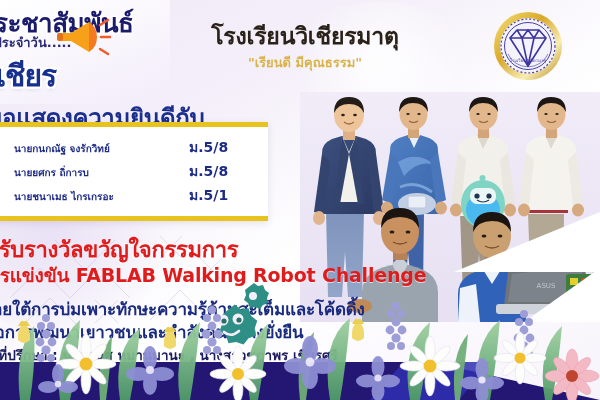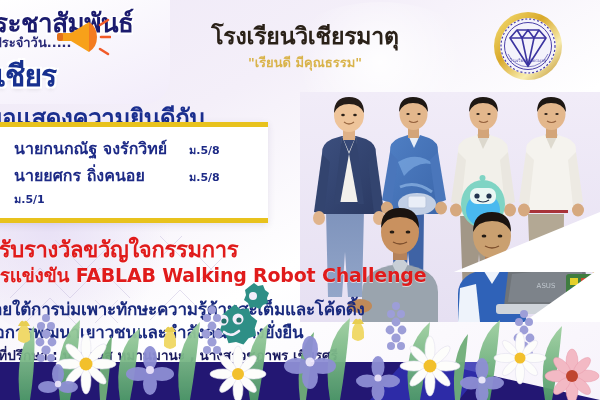--- a/index.html
+++ b/index.html
@@ -124,27 +124,27 @@
   .card-body {
     padding: 8px 0 9px 0;
   }
   .student-row {
     display: flex;
     align-items: baseline;
     padding: 1px 0 1px 28px;
     white-space: nowrap;
   }
   .student-name {
-    font-size: 16px;
+    font-size: 10px;
     font-weight: 600;
     color: #1d2a86;
     width: 175px;
   }
   .student-class {
-    font-size: 11px;
+    font-size: 14px;
     font-weight: 600;
     color: #1d2a86;
   }
 
   
   .congrats {
     position: absolute;
     left: -14px; top: 98px;
     font-size: 24px;
     font-weight: 700;
@@ -485,24 +485,25 @@
   <div class="congrats">ขอแสดงความยินดีกับ</div>
 
   <div class="card">
     <div class="card-rule"></div>
     <div class="card-body">
       <div class="student-row">
         <span class="student-name">นายกนกณัฐ จงรักวิทย์</span>
         <span class="student-class">ม.5/8</span>
       </div>
       <div class="student-row">
-        <span class="student-name">นายยศกร ถิ่งคนอย</span>
+        <span class="student-name">นายยศกร ถิ่การบ</span>
         <span class="student-class">ม.5/8</span>
       </div>
       <div class="student-row">
+        <span class="student-name">นายชนาเมธ ไกรเกรอะ</span>
         <span class="student-class">ม.5/1</span>
       </div>
     </div>
     <div class="card-rule"></div>
   </div>
 
   <div class="award1">ได้รับรางวัลขวัญใจกรรมการ</div>
   <div class="award2">การแข่งขัน FABLAB Walking Robot Challenge</div>
 
   <div class="desc1">ภายใต้การบ่มเพาะทักษะความรู้ด้านสะเต็มและโค้ดดิ้ง</div>

